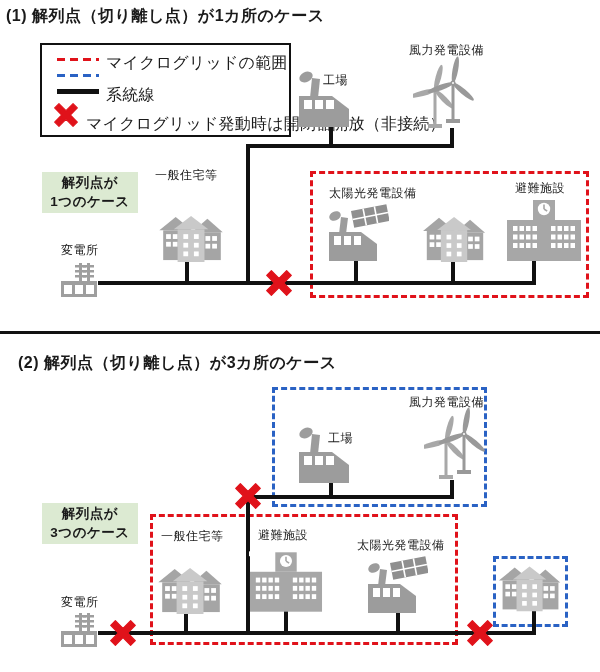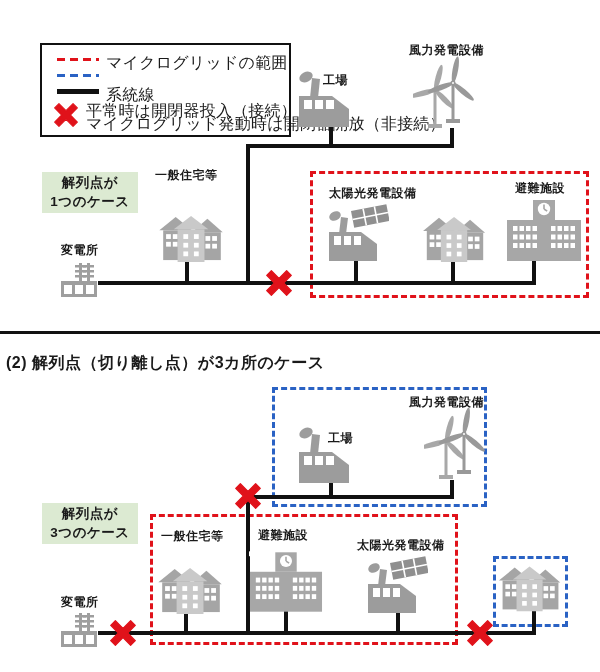--- a/index.html
+++ b/index.html
@@ -2,21 +2,21 @@
 <html><head>
 <meta charset="utf-8">
 <style>
   html,body{margin:0;padding:0;background:#fff;}
   .canvas{
     position:relative;width:600px;height:672px;background:#fff;overflow:hidden;
     font-family:"Liberation Sans","DejaVu Sans",sans-serif;color:#1a1a1a;
   }
   .abs{position:absolute;}
   .title{font-size:16px;font-weight:600;letter-spacing:.5px;white-space:nowrap;}
-  .lbl{font-size:12px;font-weight:700;white-space:nowrap;letter-spacing:.5px;}
+  .lbl{font-size:12px;font-weight:400;white-space:nowrap;letter-spacing:.5px;}
   .line{background:#111;}
   .legend{border:2px solid #111;background:#fff;}
   .legend-text{font-size:16px;white-space:nowrap;letter-spacing:.2px;}
   .dash-red{height:3px;background:repeating-linear-gradient(90deg,#e0121a 0 8px,transparent 8px 13px);}
   .dash-blue{height:3px;background:repeating-linear-gradient(90deg,#2a62c4 0 8px,transparent 8px 13px);}
   .solid-black{height:5px;background:#111;}
   .badge{background:#dcead2;display:flex;flex-direction:column;align-items:center;justify-content:center;
          font-size:13.5px;font-weight:bold;line-height:1.4;letter-spacing:.5px;}
   .redbox{border:3px dashed #e0121a;}
   .bluebox{border:3px dashed #2a62c4;}
@@ -149,31 +149,31 @@
     </symbol>
 
     <symbol id="sym-xmark" viewBox="0 0 30 30">
       <path d="M6.2,0.8 L15,9.6 L23.8,0.8 L29.2,6.2 L20.4,15 L29.2,23.8 L23.8,29.2 L15,20.4 L6.2,29.2 L0.8,23.8 L9.6,15 L0.8,6.2 Z" fill="#e0121a" stroke="#e0121a" stroke-width="1.4" stroke-linejoin="round"></path>
     </symbol>
   </defs>
 </svg>
 
 <div class="canvas">
 
+  <div class="abs title" style="left:6px;top:6px;">(1) 解列点（切り離し点）が1カ所のケース</div>
 
   <div class="abs legend" style="left:40px;top:43px;width:247px;height:90px;">
     <div class="abs dash-red" style="left:15px;top:13px;width:42px;"></div>
     <div class="abs legend-text" style="left:64px;top:8px;">マイクログリッドの範囲</div>
     <div class="abs dash-blue" style="left:15px;top:29px;width:42px;"></div>
     <div class="abs solid-black" style="left:15px;top:44px;width:42px;"></div>
     <div class="abs legend-text" style="left:64px;top:40px;">系統線</div>
     <svg class="abs icon" style="left:12px;top:58px;width:24px;height:24px;">
         <use href="#sym-xmark"></use>
       </svg>
-    <div class="abs legend-text" style="left:44px;top:56px;">平常時は開閉器投入（接続）</div>
     <div class="abs legend-text" style="left:44px;top:69px;">マイクログリッド発動時は開閉器開放（非接続）</div>
   </div>
 
   <div class="abs badge" style="left:42px;top:172px;width:96px;height:41px;">
     <div>解列点が</div>
     <div>1つのケース</div>
   </div>
 
   <div class="abs redbox" style="left:310px;top:171px;width:273px;height:121px;"></div>
 
@@ -220,21 +220,21 @@
   <svg class="abs icon" style="left:506px;top:199px;width:76px;height:63px;">
       <use href="#sym-school"></use>
     </svg>
 
   <svg class="abs icon" style="left:266px;top:270px;width:26px;height:26px;">
       <use href="#sym-xmark"></use>
     </svg>
 
   <div class="abs divider" style="left:0;top:331px;width:600px;height:3px;"></div>
 
-  <div class="abs title" style="left:6px;top:353px;">(2) 解列点（切り離し点）が3カ所のケース</div>
+  <div class="abs title" style="left:18px;top:353px;">(2) 解列点（切り離し点）が3カ所のケース</div>
 
   <div class="abs bluebox" style="left:272px;top:387px;width:209px;height:114px;"></div>
 
   <div class="abs redbox" style="left:150px;top:514px;width:302px;height:125px;"></div>
 
   <div class="abs bluebox" style="left:493px;top:556px;width:69px;height:65px;"></div>
 
   <div class="abs badge" style="left:42px;top:503px;width:96px;height:41px;">
     <div>解列点が</div>
     <div>3つのケース</div>

